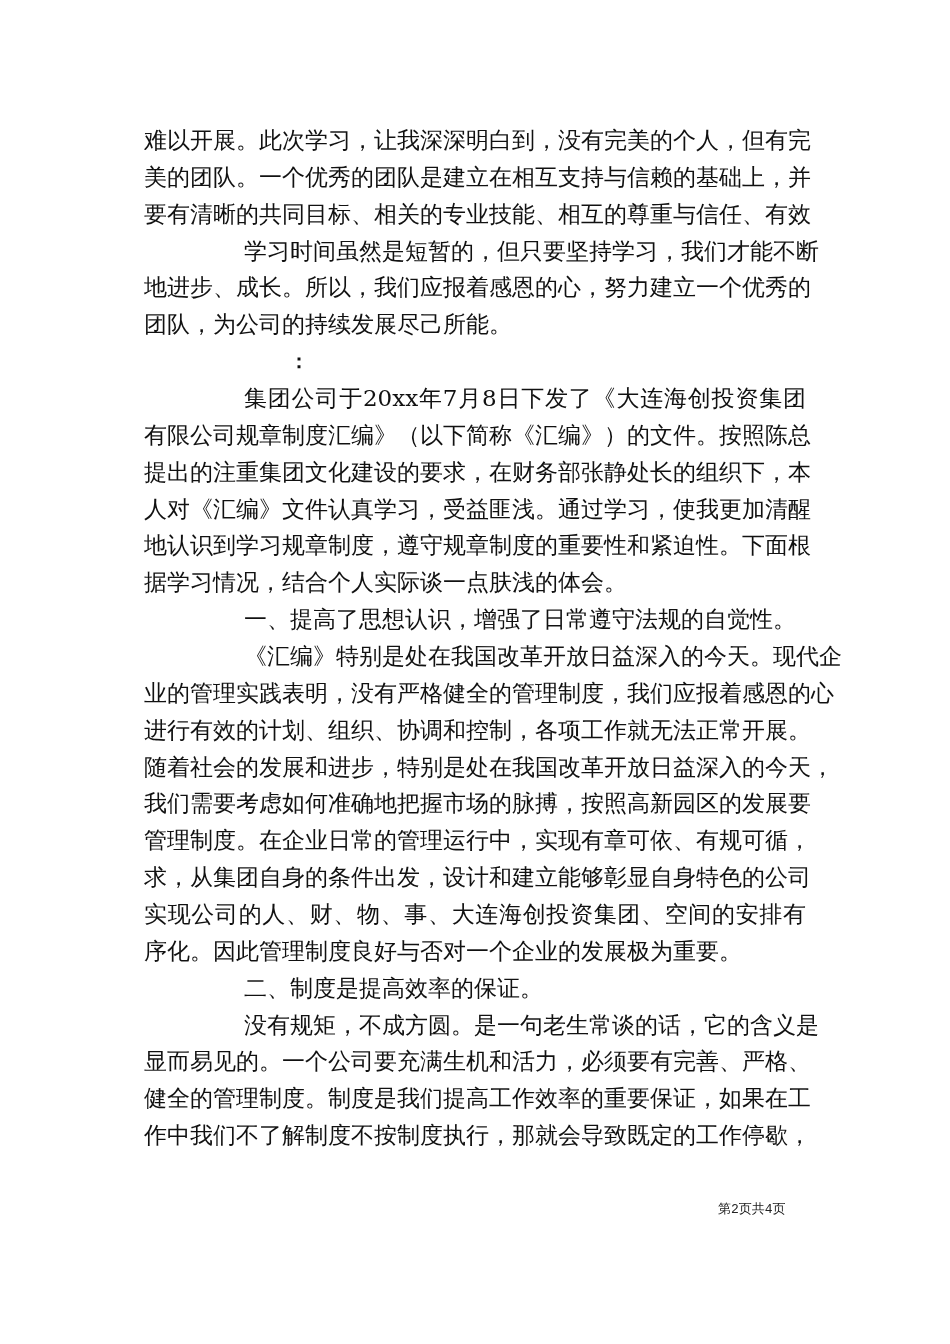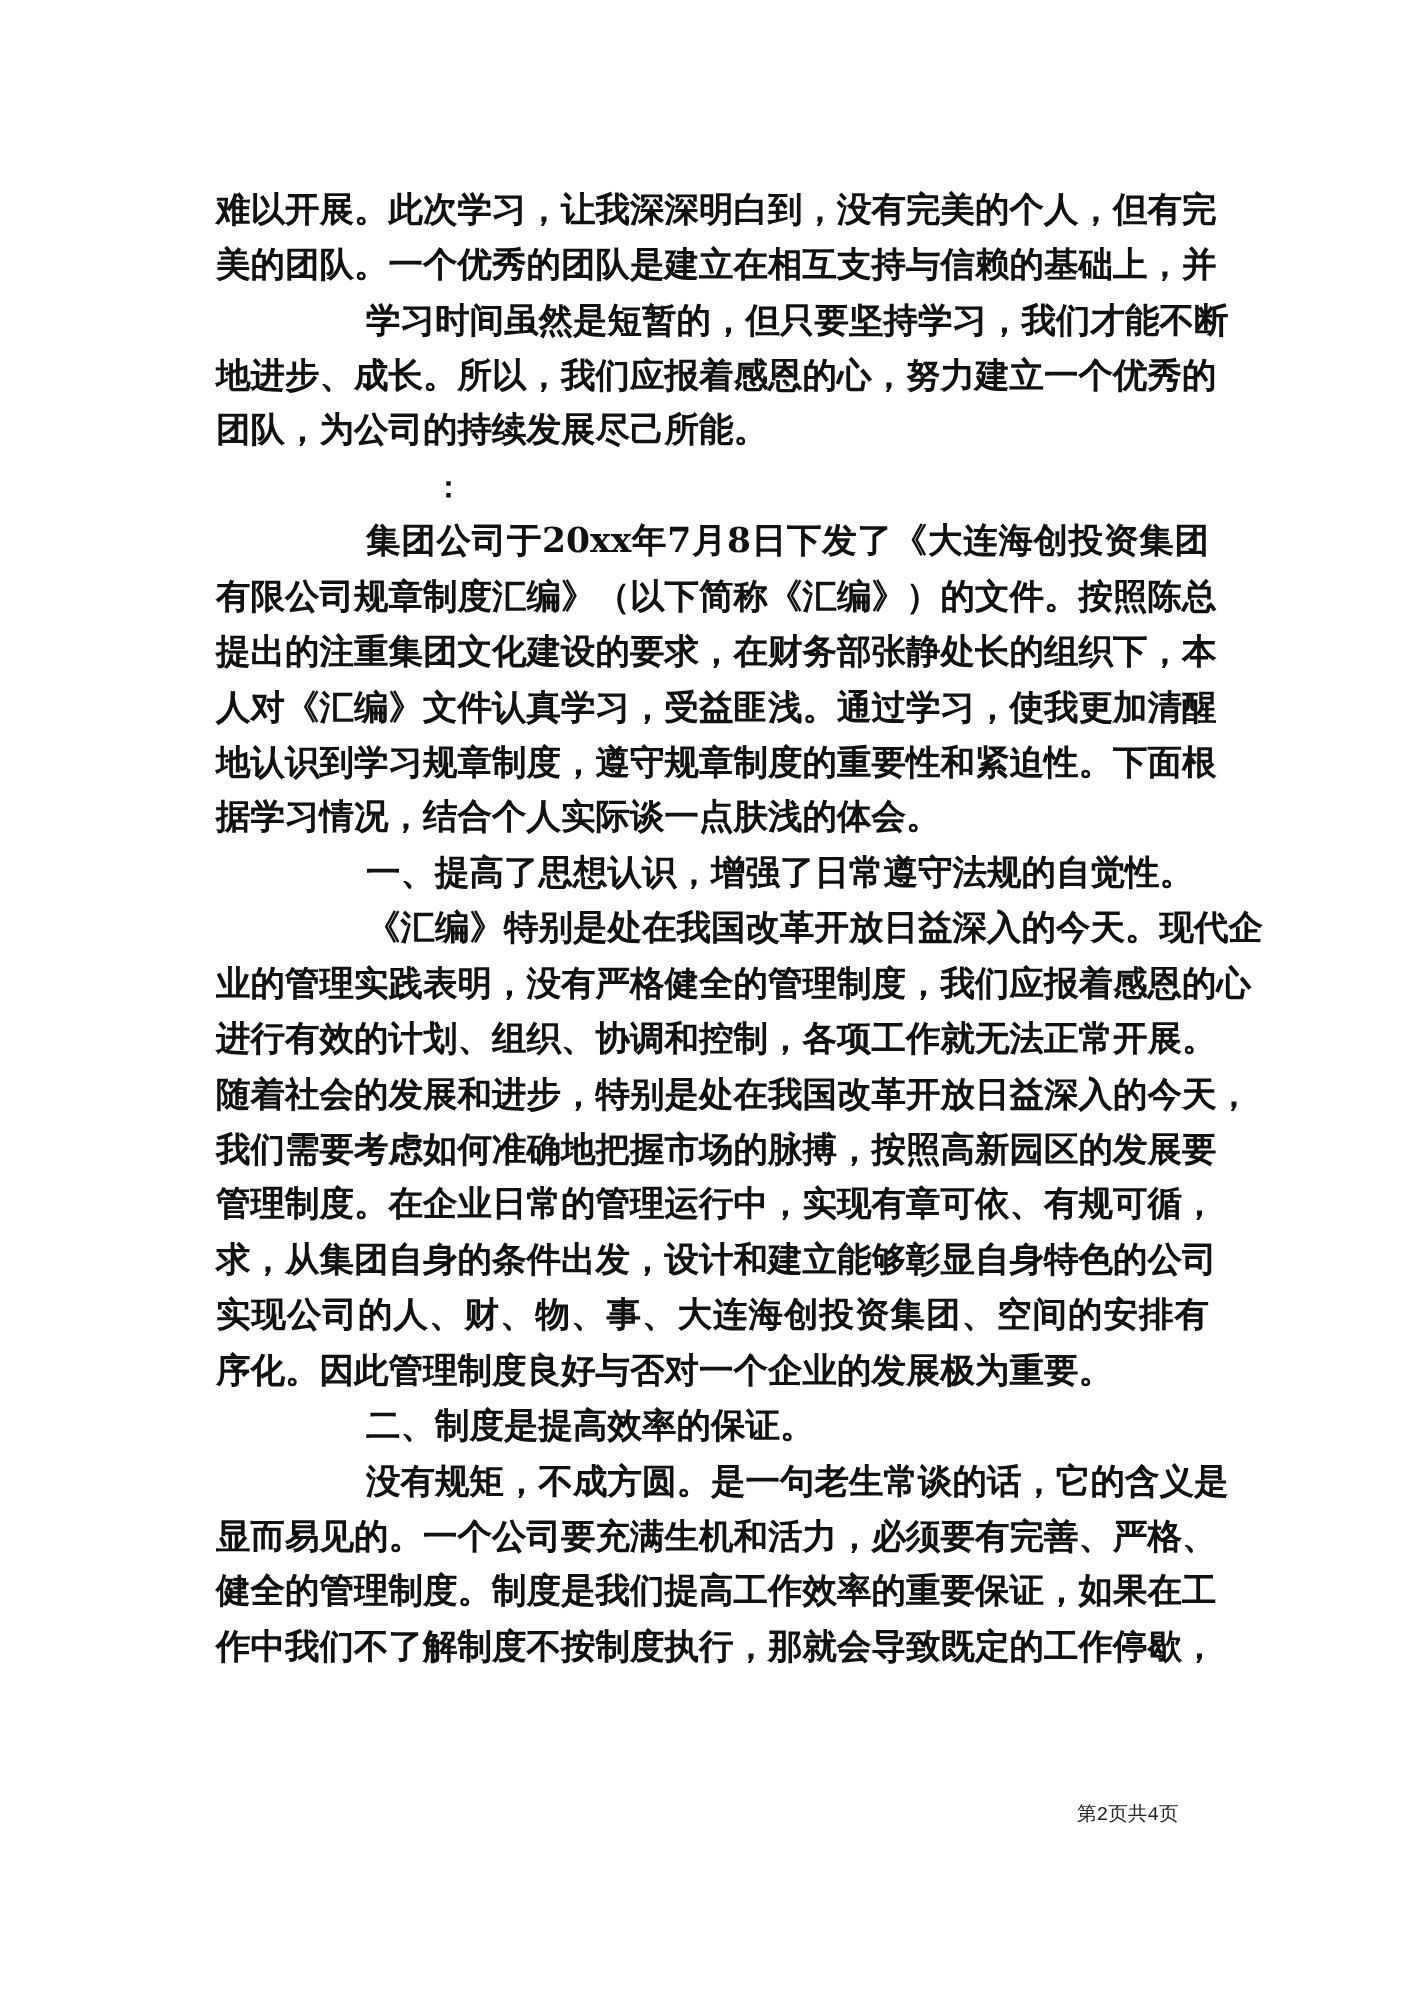--- a/index.html
+++ b/index.html
@@ -30,21 +30,20 @@
       position: relative;
       height: 36.86px;
       line-height: 36.86px;
       font-family: "DejaVu Serif", "Liberation Serif", serif;
       font-size: 23px;
       color: #111111;
       white-space: nowrap;
       text-align: justify;
       text-align-last: justify;
       overflow: visible;
-      font-weight: bold;
     }
     .line.last {
       text-align-last: left;
     }
     .line.indent {
       padding-left: 100px;
     }
     .line.colon {
       padding-left: 145px;
       font-weight: bold;
@@ -62,20 +61,21 @@
     }
   </style>
 </head>
 <body>
 
 <div class="page">
   <div class="body-text">
 
     <div class="line">难以开展。此次学习，让我深深明白到，没有完美的个人，但有完</div>
     <div class="line">美的团队。一个优秀的团队是建立在相互支持与信赖的基础上，并</div>
+    <div class="line">要有清晰的共同目标、相关的专业技能、相互的尊重与信任、有效</div>
 
     <div class="line indent">学习时间虽然是短暂的，但只要坚持学习，我们才能不断</div>
     <div class="line">地进步、成长。所以，我们应报着感恩的心，努力建立一个优秀的</div>
     <div class="line last">团队，为公司的持续发展尽己所能。</div>
 
     <div class="line last colon">：</div>
 
     <div class="line indent">集团公司于20xx年7月8日下发了《大连海创投资集团</div>
     <div class="line">有限公司规章制度汇编》（以下简称《汇编》）的文件。按照陈总</div>
     <div class="line">提出的注重集团文化建设的要求，在财务部张静处长的组织下，本</div>

